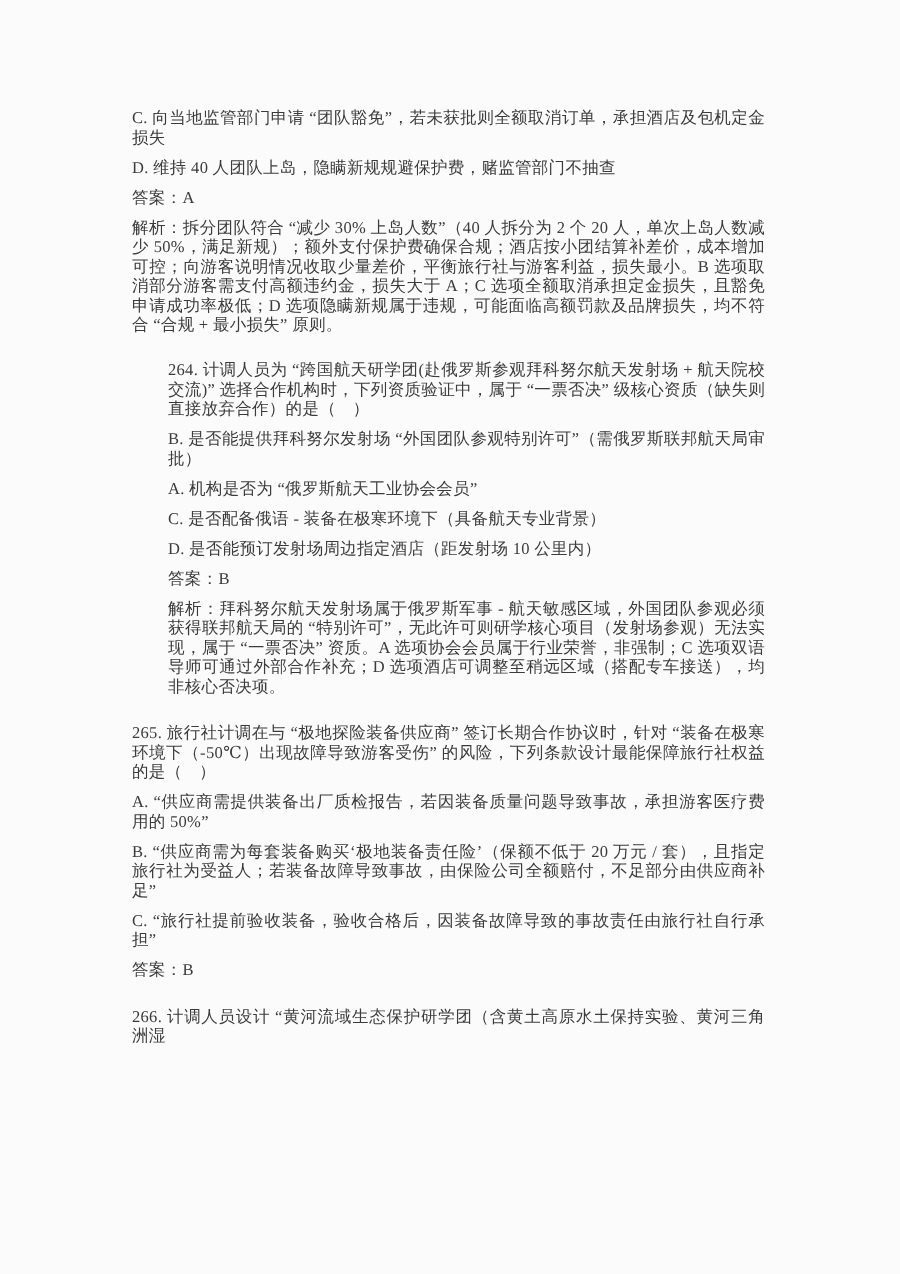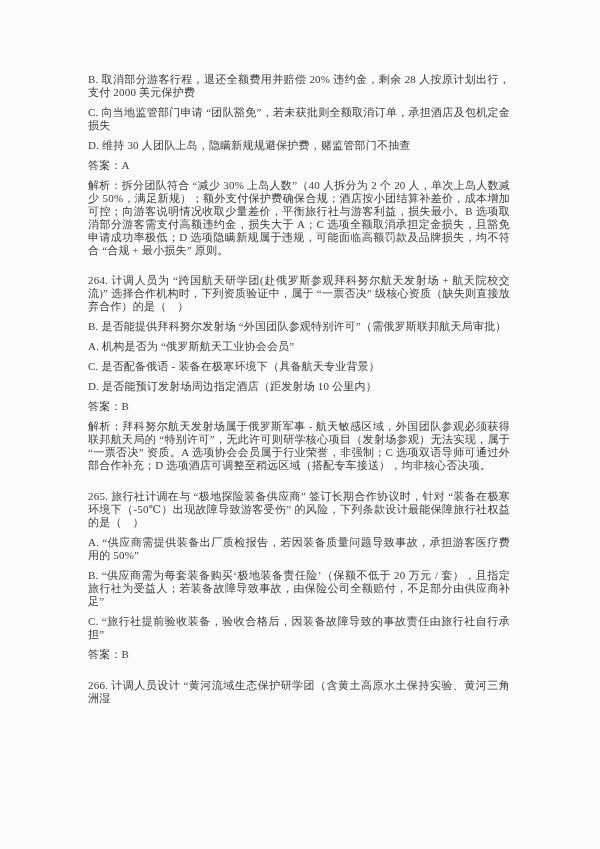--- a/index.html
+++ b/index.html
@@ -27,33 +27,32 @@
   .para {
     margin: 0 0 7px 0;
     font-size: 11px;
     line-height: 13px;
     text-align: justify;
     text-justify: inter-ideograph;
     letter-spacing: 0.2px;
     word-break: break-all;
   }
   .question-block { margin: 0; }
-  .gap-lg { margin-top: 17px; }
+  .gap-lg { margin-top: 17px; margin-left: 24px; }
   .gap-sm { margin-top: 18px; }
 </style>
 </head>
 <body>
 
 <div class="page">
   <div class="content">
 
     <section class="question-block">
-      <p class="para">B. 取消部分游客行程，退还全额费用并赔偿 20% 违约金，剩余 28 人按原计划出行，支付 2000 美元保护费</p>
       <p class="para">C. 向当地监管部门申请 “团队豁免”，若未获批则全额取消订单，承担酒店及包机定金损失</p>
-      <p class="para">D. 维持 30 人团队上岛，隐瞒新规规避保护费，赌监管部门不抽查</p>
+      <p class="para">D. 维持 40 人团队上岛，隐瞒新规规避保护费，赌监管部门不抽查</p>
       <p class="para">答案：A</p>
       <p class="para">解析：拆分团队符合 “减少 30% 上岛人数”（40 人拆分为 2 个 20 人，单次上岛人数减少 50%，满足新规）；额外支付保护费确保合规；酒店按小团结算补差价，成本增加可控；向游客说明情况收取少量差价，平衡旅行社与游客利益，损失最小。B 选项取消部分游客需支付高额违约金，损失大于 A；C 选项全额取消承担定金损失，且豁免申请成功率极低；D 选项隐瞒新规属于违规，可能面临高额罚款及品牌损失，均不符合 “合规 + 最小损失” 原则。</p>
     </section>
 
     <section class="question-block gap-lg">
       <p class="para">264. 计调人员为 “跨国航天研学团(赴俄罗斯参观拜科努尔航天发射场 + 航天院校交流)” 选择合作机构时，下列资质验证中，属于 “一票否决” 级核心资质（缺失则直接放弃合作）的是（　）</p>
       <p class="para">B. 是否能提供拜科努尔发射场 “外国团队参观特别许可”（需俄罗斯联邦航天局审批）</p>
       <p class="para">A. 机构是否为 “俄罗斯航天工业协会会员”</p>
       <p class="para">C. 是否配备俄语 - 装备在极寒环境下（具备航天专业背景）</p>
       <p class="para">D. 是否能预订发射场周边指定酒店（距发射场 10 公里内）</p>

